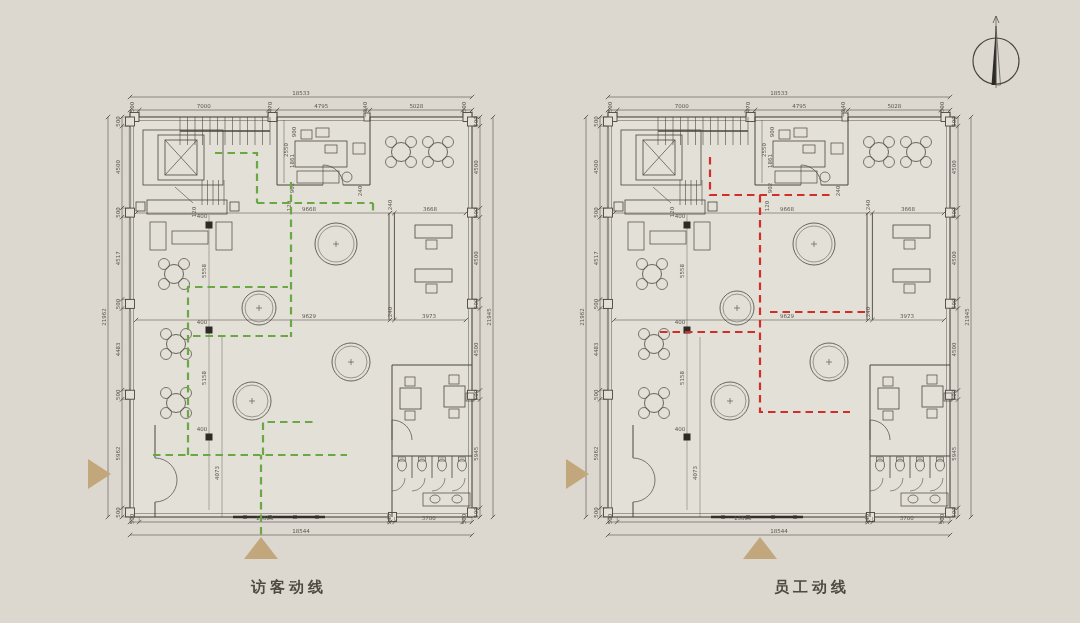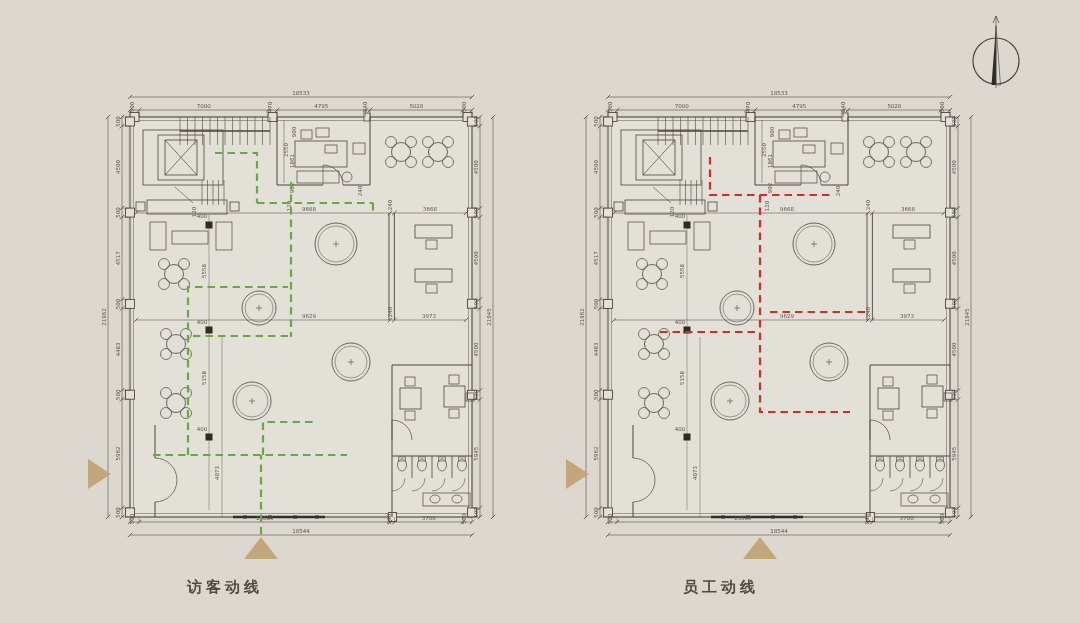--- a/index.html
+++ b/index.html
@@ -7,23 +7,23 @@
        background:#dcd8d0;font-family:"Liberation Sans",sans-serif;}
   .stage{position:absolute;inset:0;}
   header{position:absolute;left:12px;top:38px;}
   h1{margin:0;font-family:"Liberation Serif",serif;font-weight:600;
      font-size:16px;letter-spacing:2.5px;color:#474239;}
   h1 .zh{font-family:"Liberation Sans",sans-serif;font-size:15px;font-weight:700;letter-spacing:4px;}
   h1 .div{margin:0 10px;font-weight:400;color:#6b665d;}
   .plan{position:absolute;top:85px;width:440px;height:480px;}
   .plan svg{position:absolute;left:0;top:0;}
   #plan0{left:85px;} #plan1{left:563px;}
-  .plan-label{position:absolute;top:578px;width:140px;text-align:left;
+  .plan-label{position:absolute;top:578px;width:140px;text-align:right;
      font-size:15px;font-weight:700;letter-spacing:4px;color:#4e4941;}
-  #label0{left:187px;} #label1{left:683px;}
+  #label0{left:187px;} #label1{left:710px;}
   .compass{position:absolute;left:958px;top:8px;width:78px;height:92px;}
   text{font-family:"DejaVu Sans",sans-serif;}
 </style>
 </head>
 <body>
 
 <div class="stage">
 
 
   <div class="compass">

